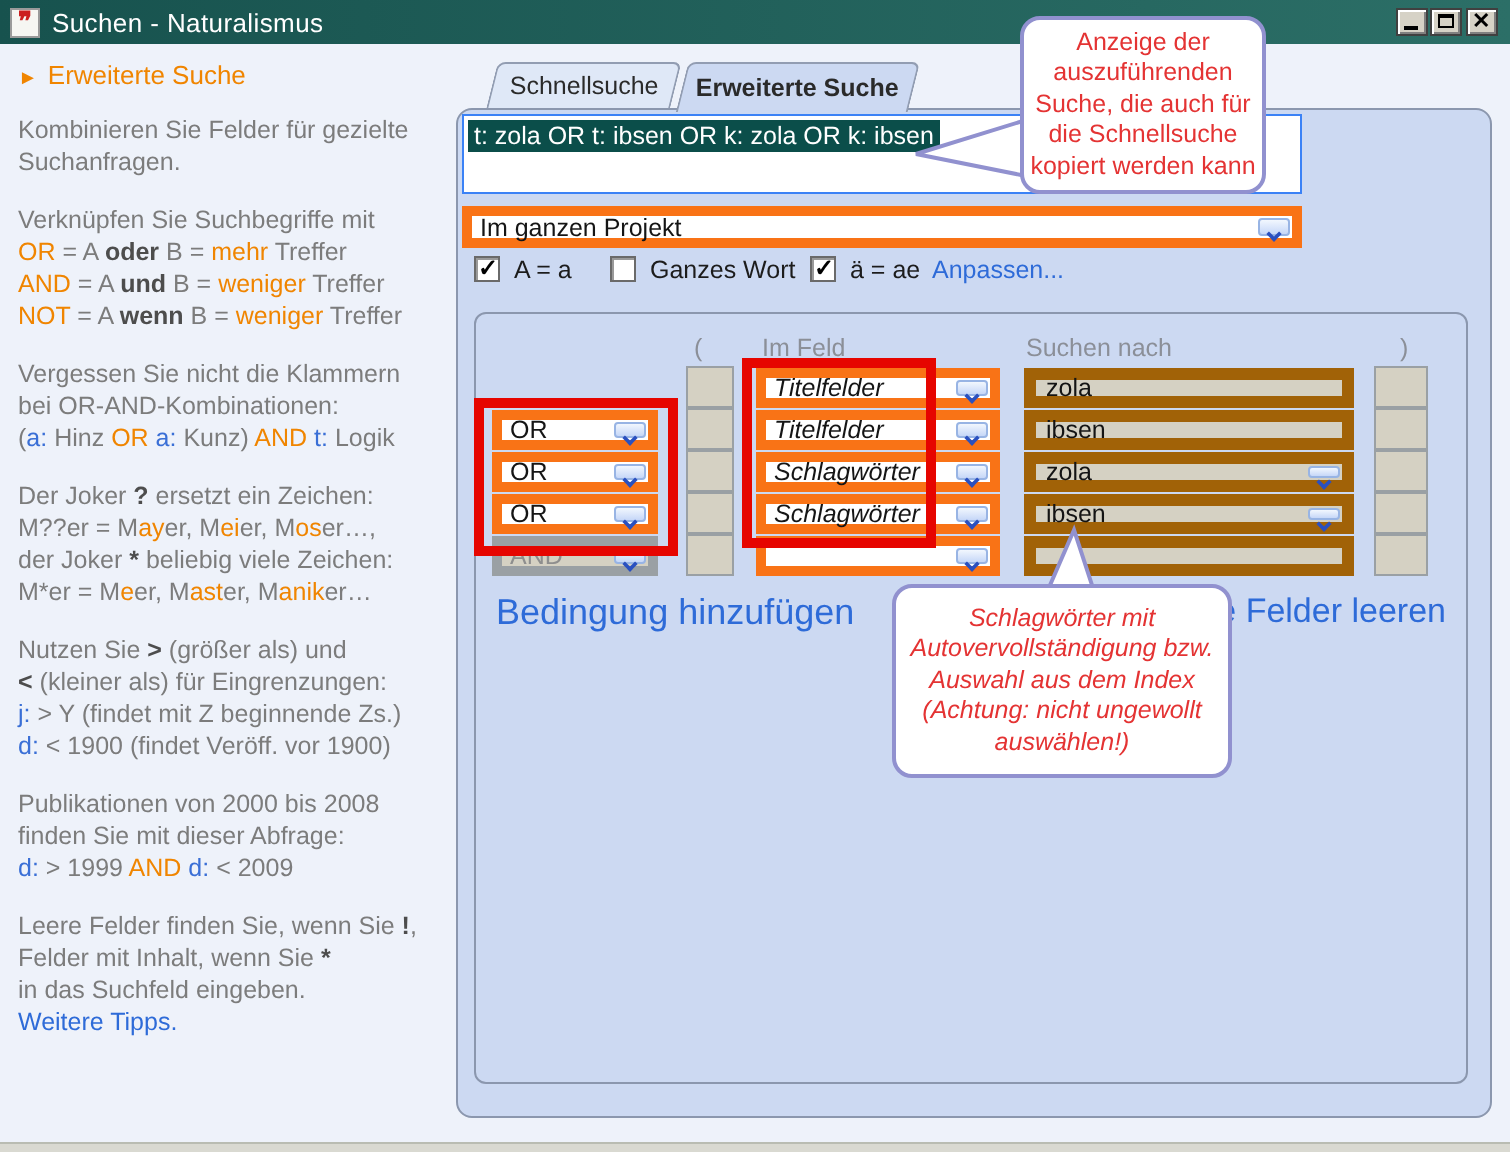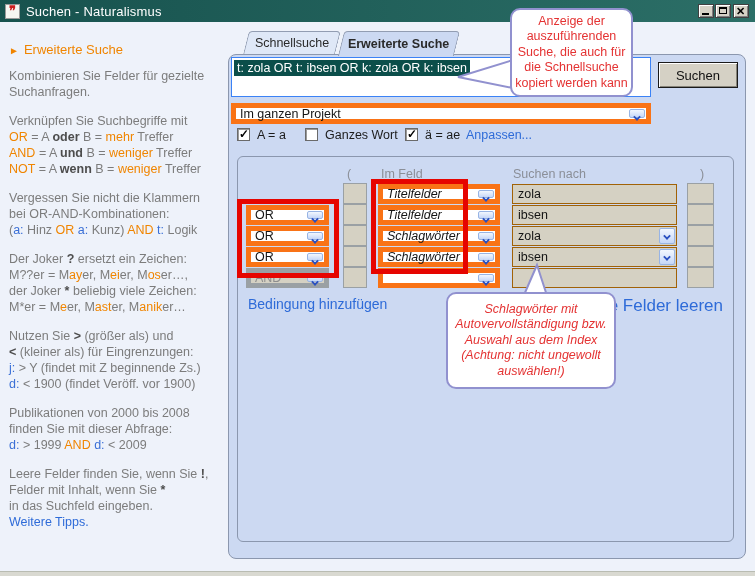--- a/index.html
+++ b/index.html
@@ -17,21 +17,21 @@
   .title-text{color:#ffffff;font-size:13px;letter-spacing:.2px;}
   .win-btn{position:absolute;top:4px;width:16px;height:14px;background:#d6d2c6;
     border:1px solid #404040;box-shadow:inset 1px 1px 0 #ffffff,inset -1px -1px 0 #808080;}
   .btn-min{right:41px;} .btn-max{right:24px;} .btn-close{right:6px;}
   .glyph-min{position:absolute;left:3px;bottom:2px;width:7px;height:2px;background:#000;}
   .glyph-max{position:absolute;left:3px;top:2px;width:8px;height:7px;border:1px solid #000;border-top-width:2px;}
   .glyph-close{position:absolute;left:2px;top:0px;font-size:11px;font-weight:bold;color:#000;line-height:12px;}
   
   .bottom-strip{position:absolute;left:0;right:0;bottom:0;height:5px;background:#d9d9d1;border-top:1px solid #b9bcb2;}
   
-  .sidebar{position:absolute;left:9px;top:30px;width:224px;color:#7c7c7c;font-size:12.5px;line-height:16px;margin-top:12px;}
+  .sidebar{position:absolute;left:9px;top:30px;width:224px;color:#7c7c7c;font-size:12.5px;line-height:16px;}
   .sb-heading{color:#f08500;font-size:13px;margin-bottom:9px;}
   .sb-heading .arr{font-size:10px;margin-right:5px;}
   .sb-p{margin-bottom:13px;}
   .seg-or{color:#f08500;}
   .seg-bl{color:#3a6fd6;}
   .seg-b{color:#4d4d4d;font-weight:bold;}
   .sb-link{color:#2e6bd8;cursor:pointer;}
   
   .tab{position:absolute;top:31px;height:23px;transform:skewX(-14deg);
     border:1px solid #929db2;border-bottom:none;border-radius:4px 4px 0 0;
@@ -67,28 +67,28 @@
   .cb-label{position:absolute;top:0;}
   .anpassen{position:absolute;left:466px;top:0;color:#2e6bd8;cursor:pointer;}
   
   .form-box{position:absolute;left:237px;top:156px;width:497px;height:386px;
     border:1px solid #8b97ae;border-radius:6px;z-index:2;}
   .col-head{position:absolute;top:167px;font-size:12.5px;color:#8b8f98;z-index:2;}
   
   .op-dd{position:absolute;left:246px;width:83px;height:20px;z-index:2;cursor:pointer;}
   .field-dd{position:absolute;left:378px;width:122px;height:20px;z-index:2;cursor:pointer;font-style:italic;}
   .term-field{position:absolute;left:512px;width:165px;height:20px;background:#d5d1c3;
-    border:1px solid #a16207;font-size:12.5px;color:#141414;z-index:2;cursor:text;}
+    border:6px solid #a16207;font-size:12.5px;color:#141414;z-index:2;cursor:text;}
   .term-field .dd-text{position:absolute;left:5px;top:50%;transform:translateY(-50%);}
   .paren-cell{position:absolute;width:24px;height:21px;background:#d5d1c3;border:1px solid #9aa0a4;z-index:2;cursor:pointer;}
   .paren-close{left:687px;width:27px;}
   .paren-open{left:343px;}
   .dd-disabled{background:#d5d1c3;color:#8e8e8e;border-color:#9aa0a4;}
   
-  .add-link{position:absolute;left:248px;top:296px;font-size:14px;color:#2e6bd8;z-index:2;cursor:pointer;}
+  .add-link{position:absolute;left:248px;top:296px;font-size:18px;color:#2e6bd8;z-index:2;cursor:pointer;}
   .clear-link{position:absolute;right:32px;top:296px;font-size:17px;color:#2e6bd8;z-index:2;cursor:pointer;}
   
   .red-rect{position:absolute;border:5px solid #e60500;z-index:6;pointer-events:none;}
   .red-rect-ops{left:237px;top:199px;width:102px;height:79px;}
   .red-rect-fields{left:371px;top:179px;width:97px;height:95px;}
   
   .callout{position:absolute;background:#ffffff;border:2px solid #9191cf;border-radius:10px;
     color:#e43333;font-size:12.5px;line-height:15.5px;text-align:center;z-index:8;
     display:flex;flex-direction:column;justify-content:center;}
   .callout-query{left:510px;top:8px;width:123px;height:89px;}
@@ -164,21 +164,20 @@
   <div class="tab tab-active">
     <span class="tab-label">Erweiterte Suche</span>
   </div>
 
   <div class="panel"></div>
 
   <div class="query-field">
     <span class="query-sel">t: zola OR t: ibsen OR k: zola OR k: ibsen</span>
   </div>
 
-  <div class="suchen-btn">Suchen</div>
 
   <div class="dd scope-dd">
     <span class="dd-text">Im ganzen Projekt</span>
     <span class="dd-arrow">
         <span class="chev"></span>
       </span>
   </div>
 
   <div class="cb-row" style="left:0;width:755px;">
     <span class="cb" style="left:237px;">

